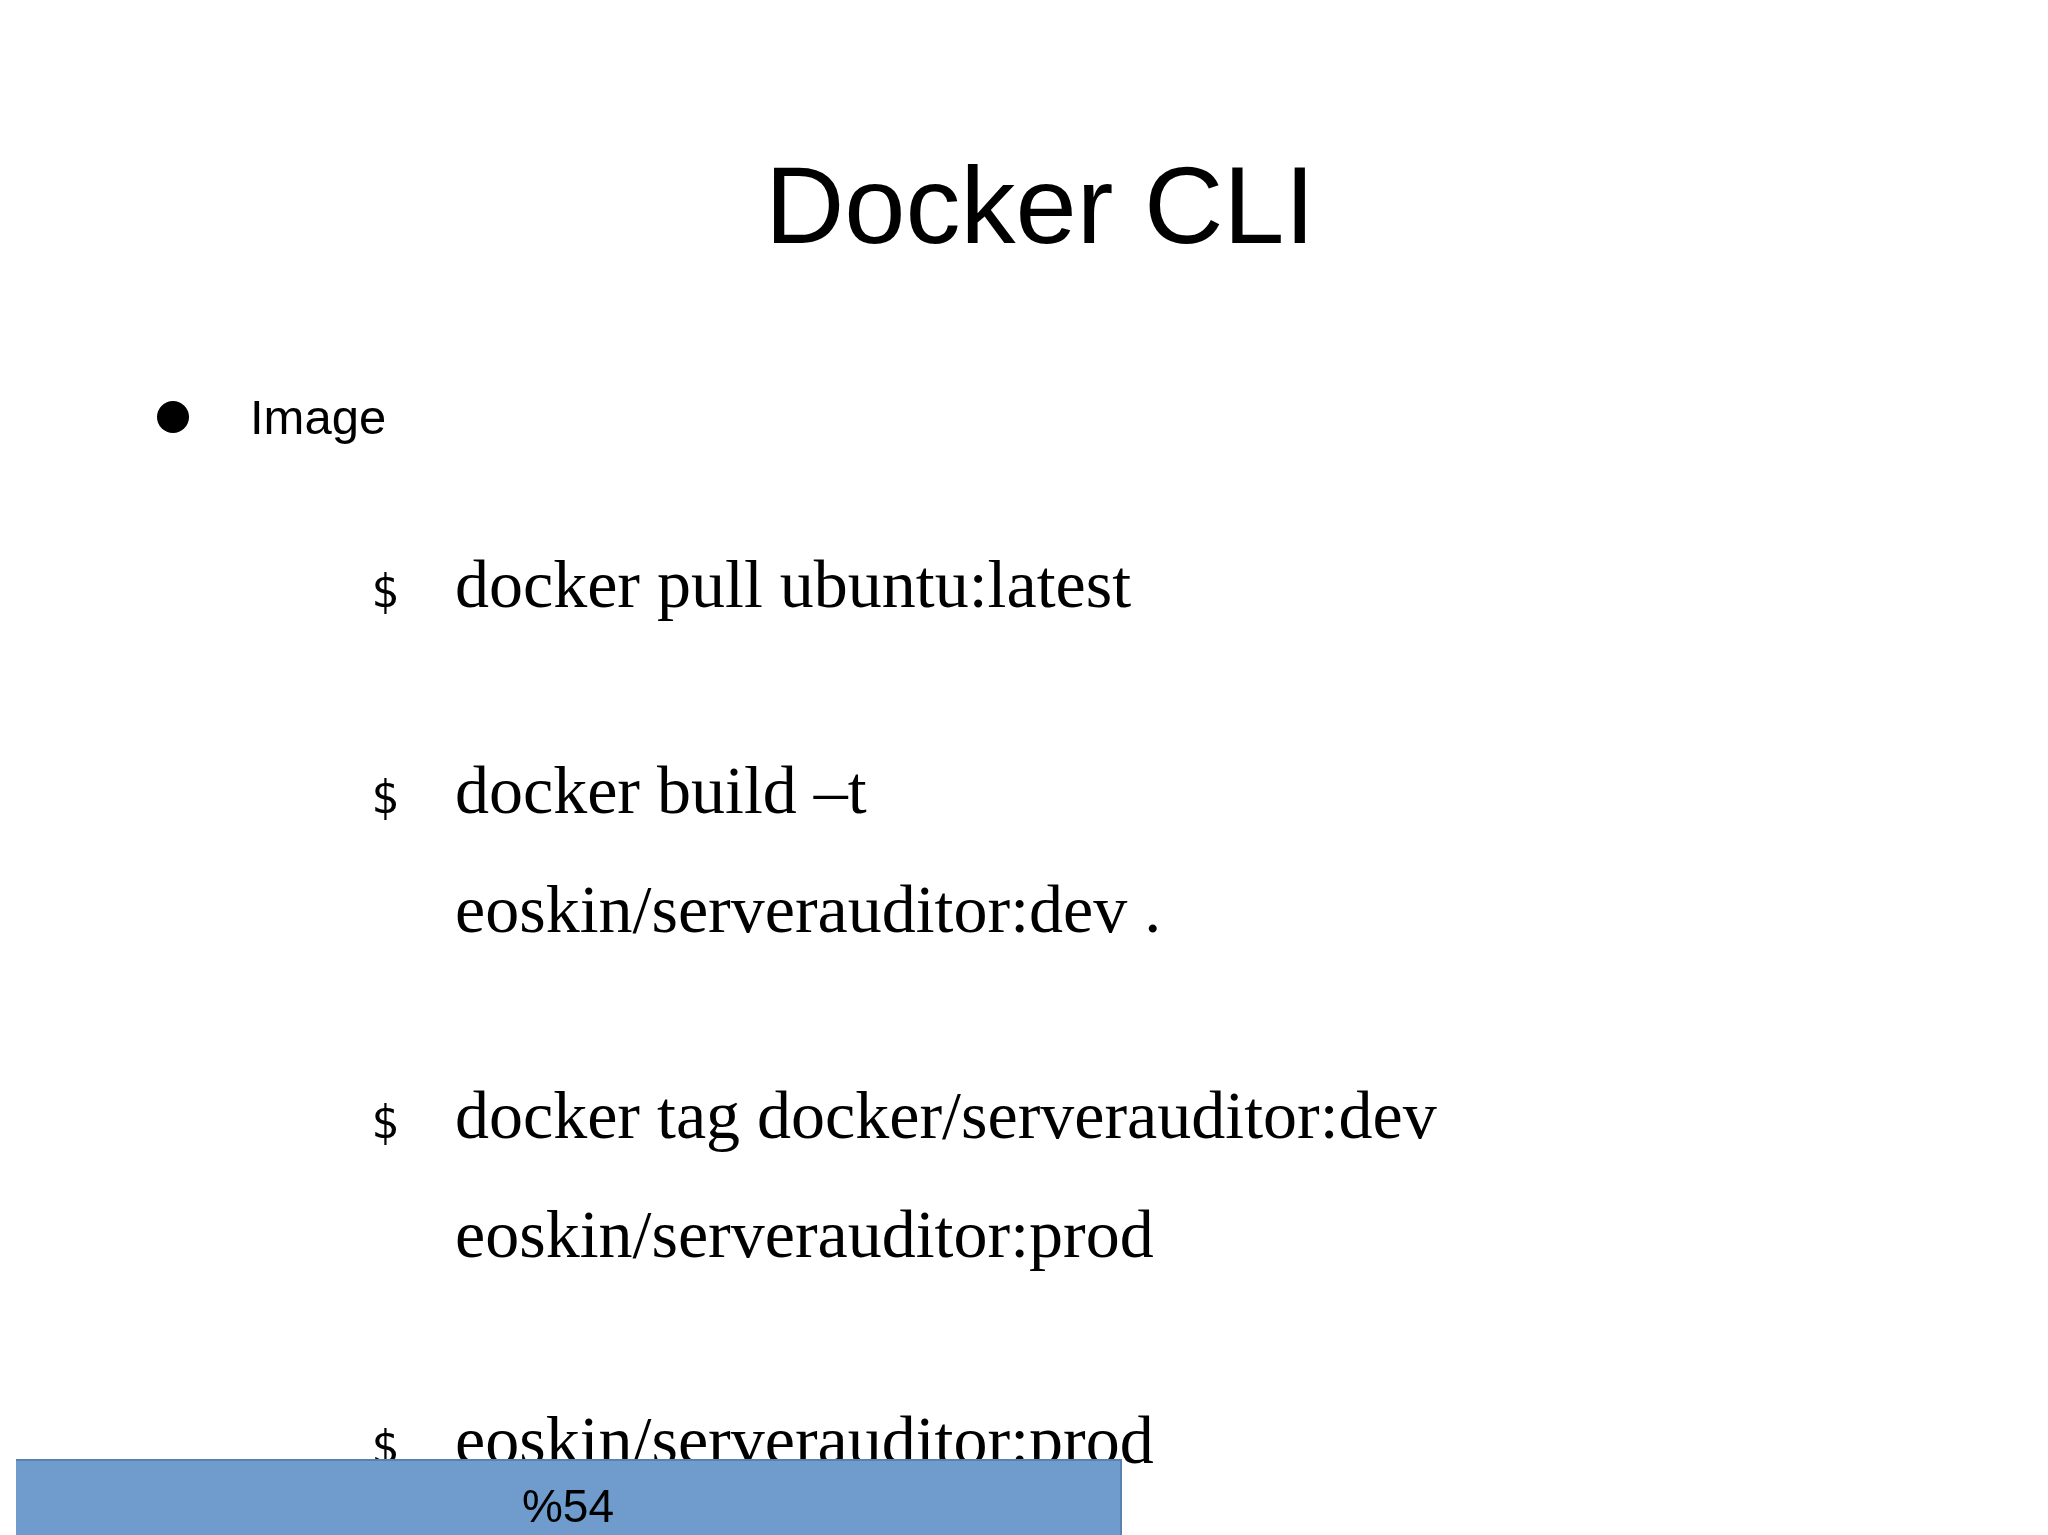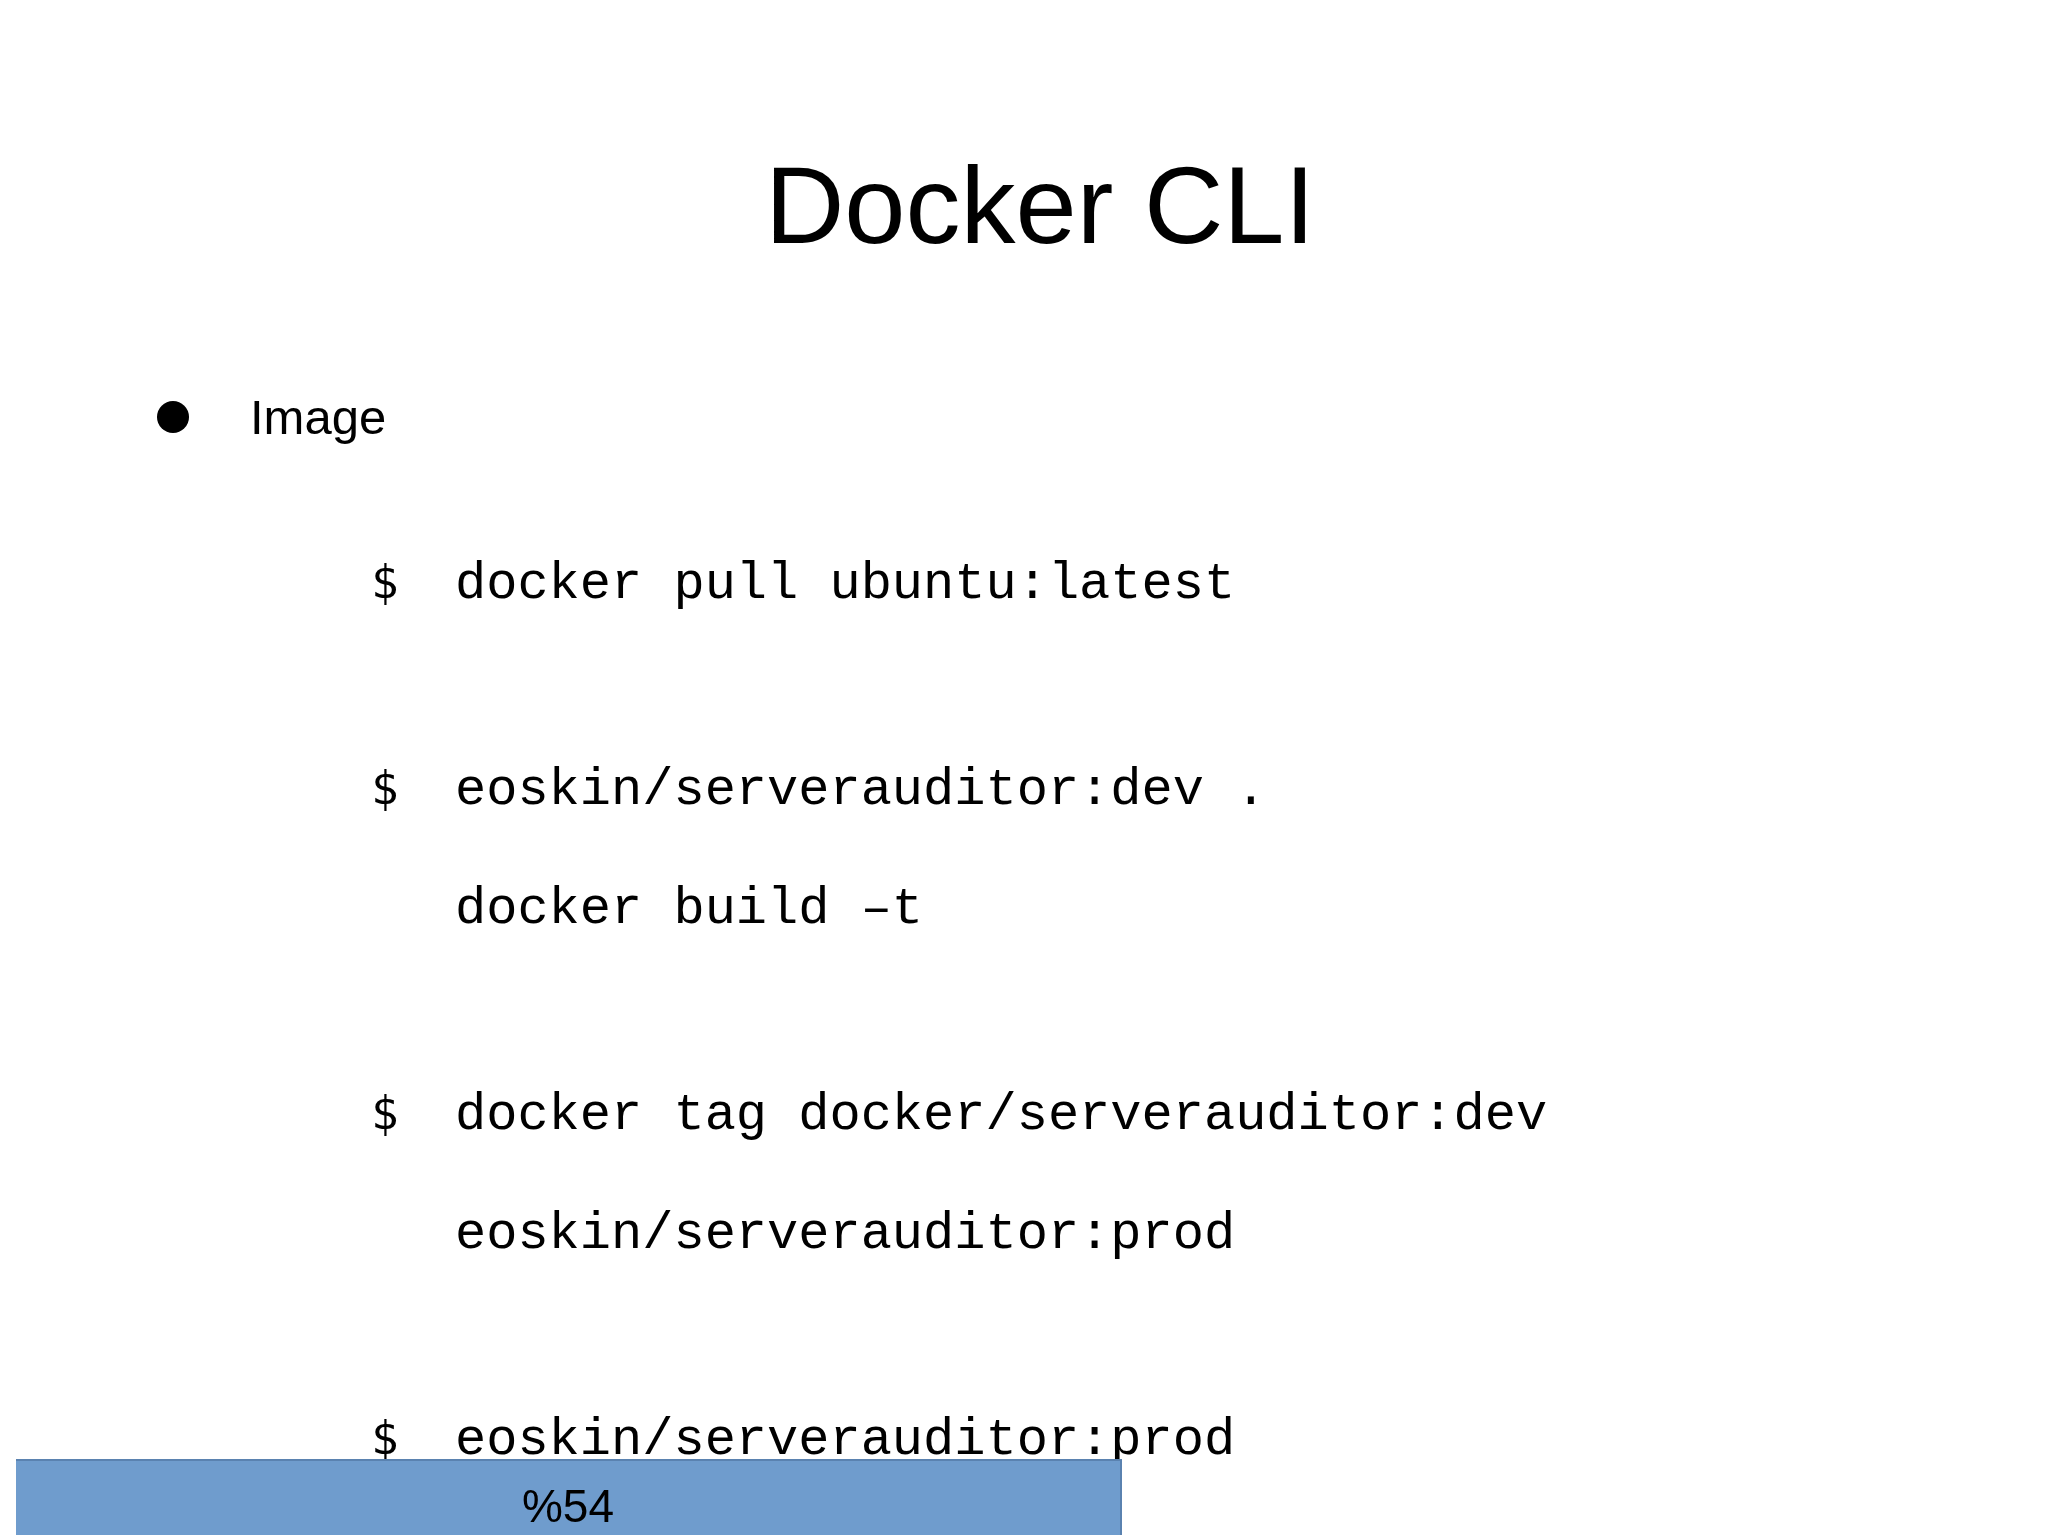--- a/index.html
+++ b/index.html
@@ -60,24 +60,24 @@
   }
   .cmd-prompt {
     flex: 0 0 68px;
     width: 68px;
     font-size: 46px;
     line-height: 87px;
     font-family: "DejaVu Sans Mono", monospace;
   }
   .cmd-lines { min-width: 0; }
   .cmd-line {
-    font-size: 52px;
+    font-size: 68px;
     line-height: 87px;
     white-space: pre;
-    font-family: Liberation Mono, monospace;
+    font-family: Liberation Serif, serif;
   }
 
   .progress-bar {
     position: absolute;
     left: 0;
     bottom: 0;
     height: 92px;
     width: 54%; 
     background: #6f9ccd;
     border-top: 2px solid #5a82b0;
@@ -109,22 +109,22 @@
     <div class="cmd">
       <span class="cmd-prompt">$</span>
       <div class="cmd-lines">
         <div class="cmd-line">docker pull ubuntu:latest</div>
       </div>
     </div>
 
     <div class="cmd">
       <span class="cmd-prompt">$</span>
       <div class="cmd-lines">
+        <div class="cmd-line">docker build –t</div>
         <div class="cmd-line">eoskin/serverauditor:dev .</div>
-        <div class="cmd-line">docker build –t</div>
       </div>
     </div>
 
     <div class="cmd">
       <span class="cmd-prompt">$</span>
       <div class="cmd-lines">
         <div class="cmd-line">docker tag docker/serverauditor:dev</div>
         <div class="cmd-line">eoskin/serverauditor:prod</div>
       </div>
     </div>

